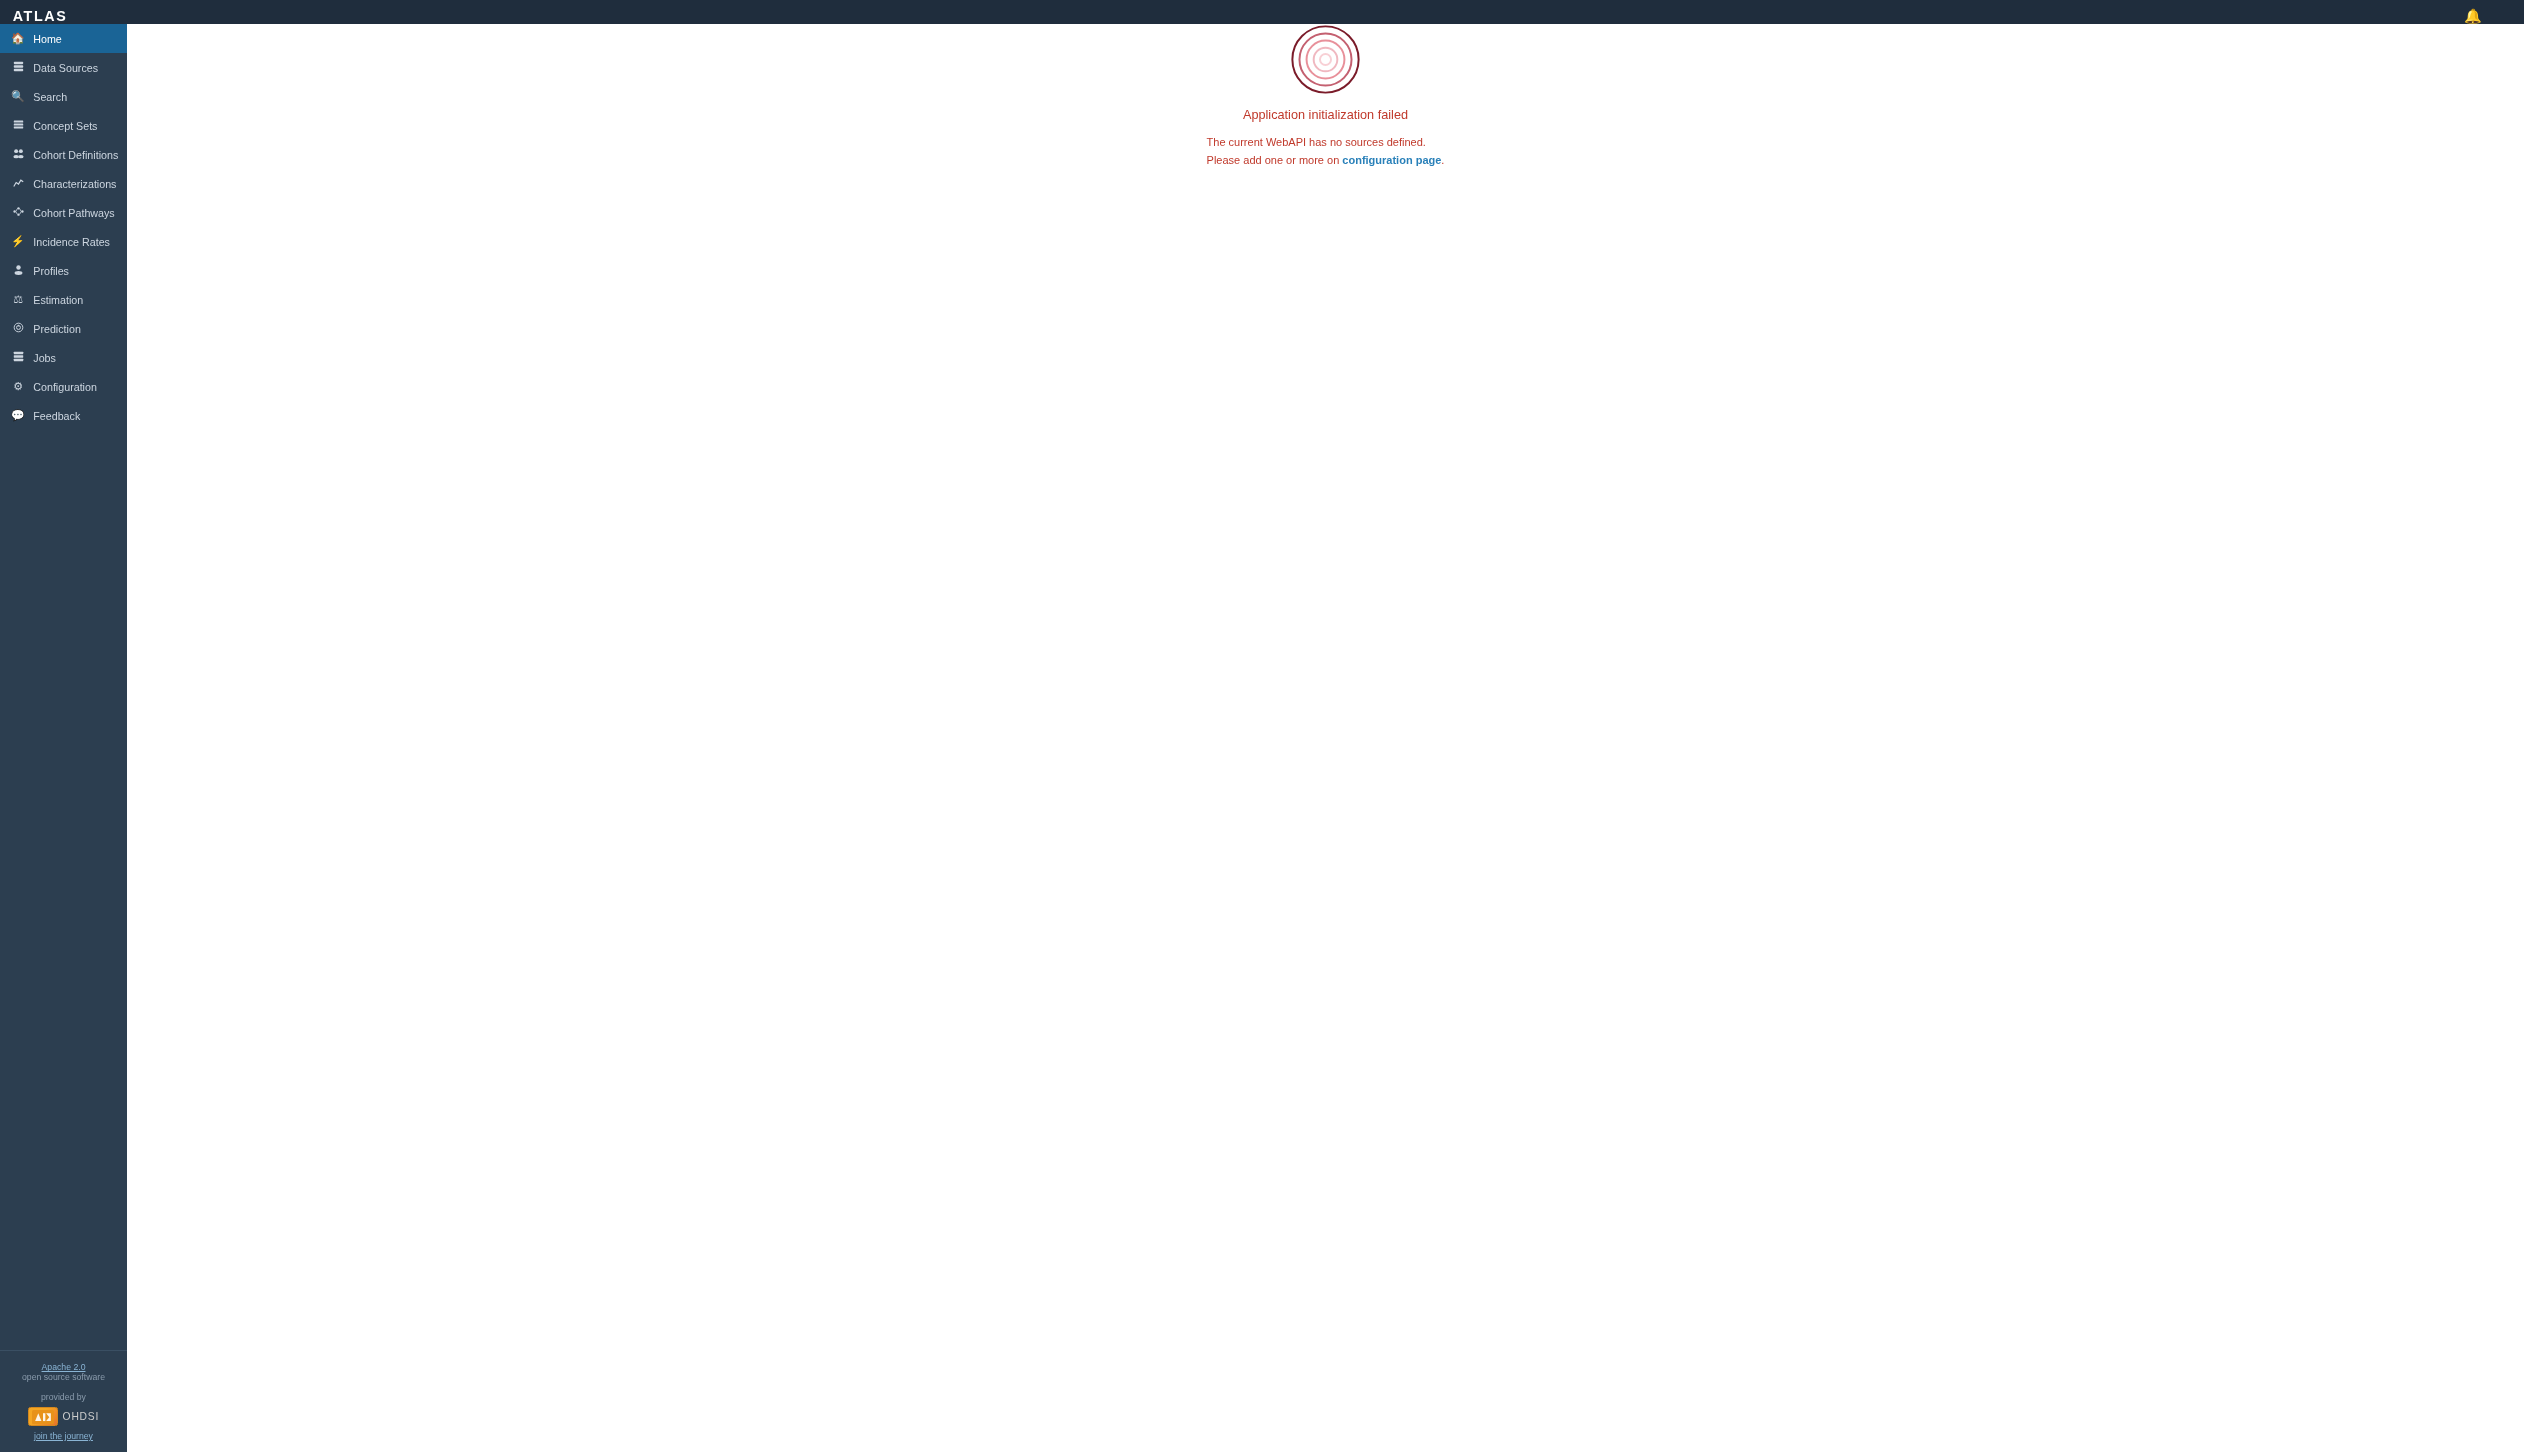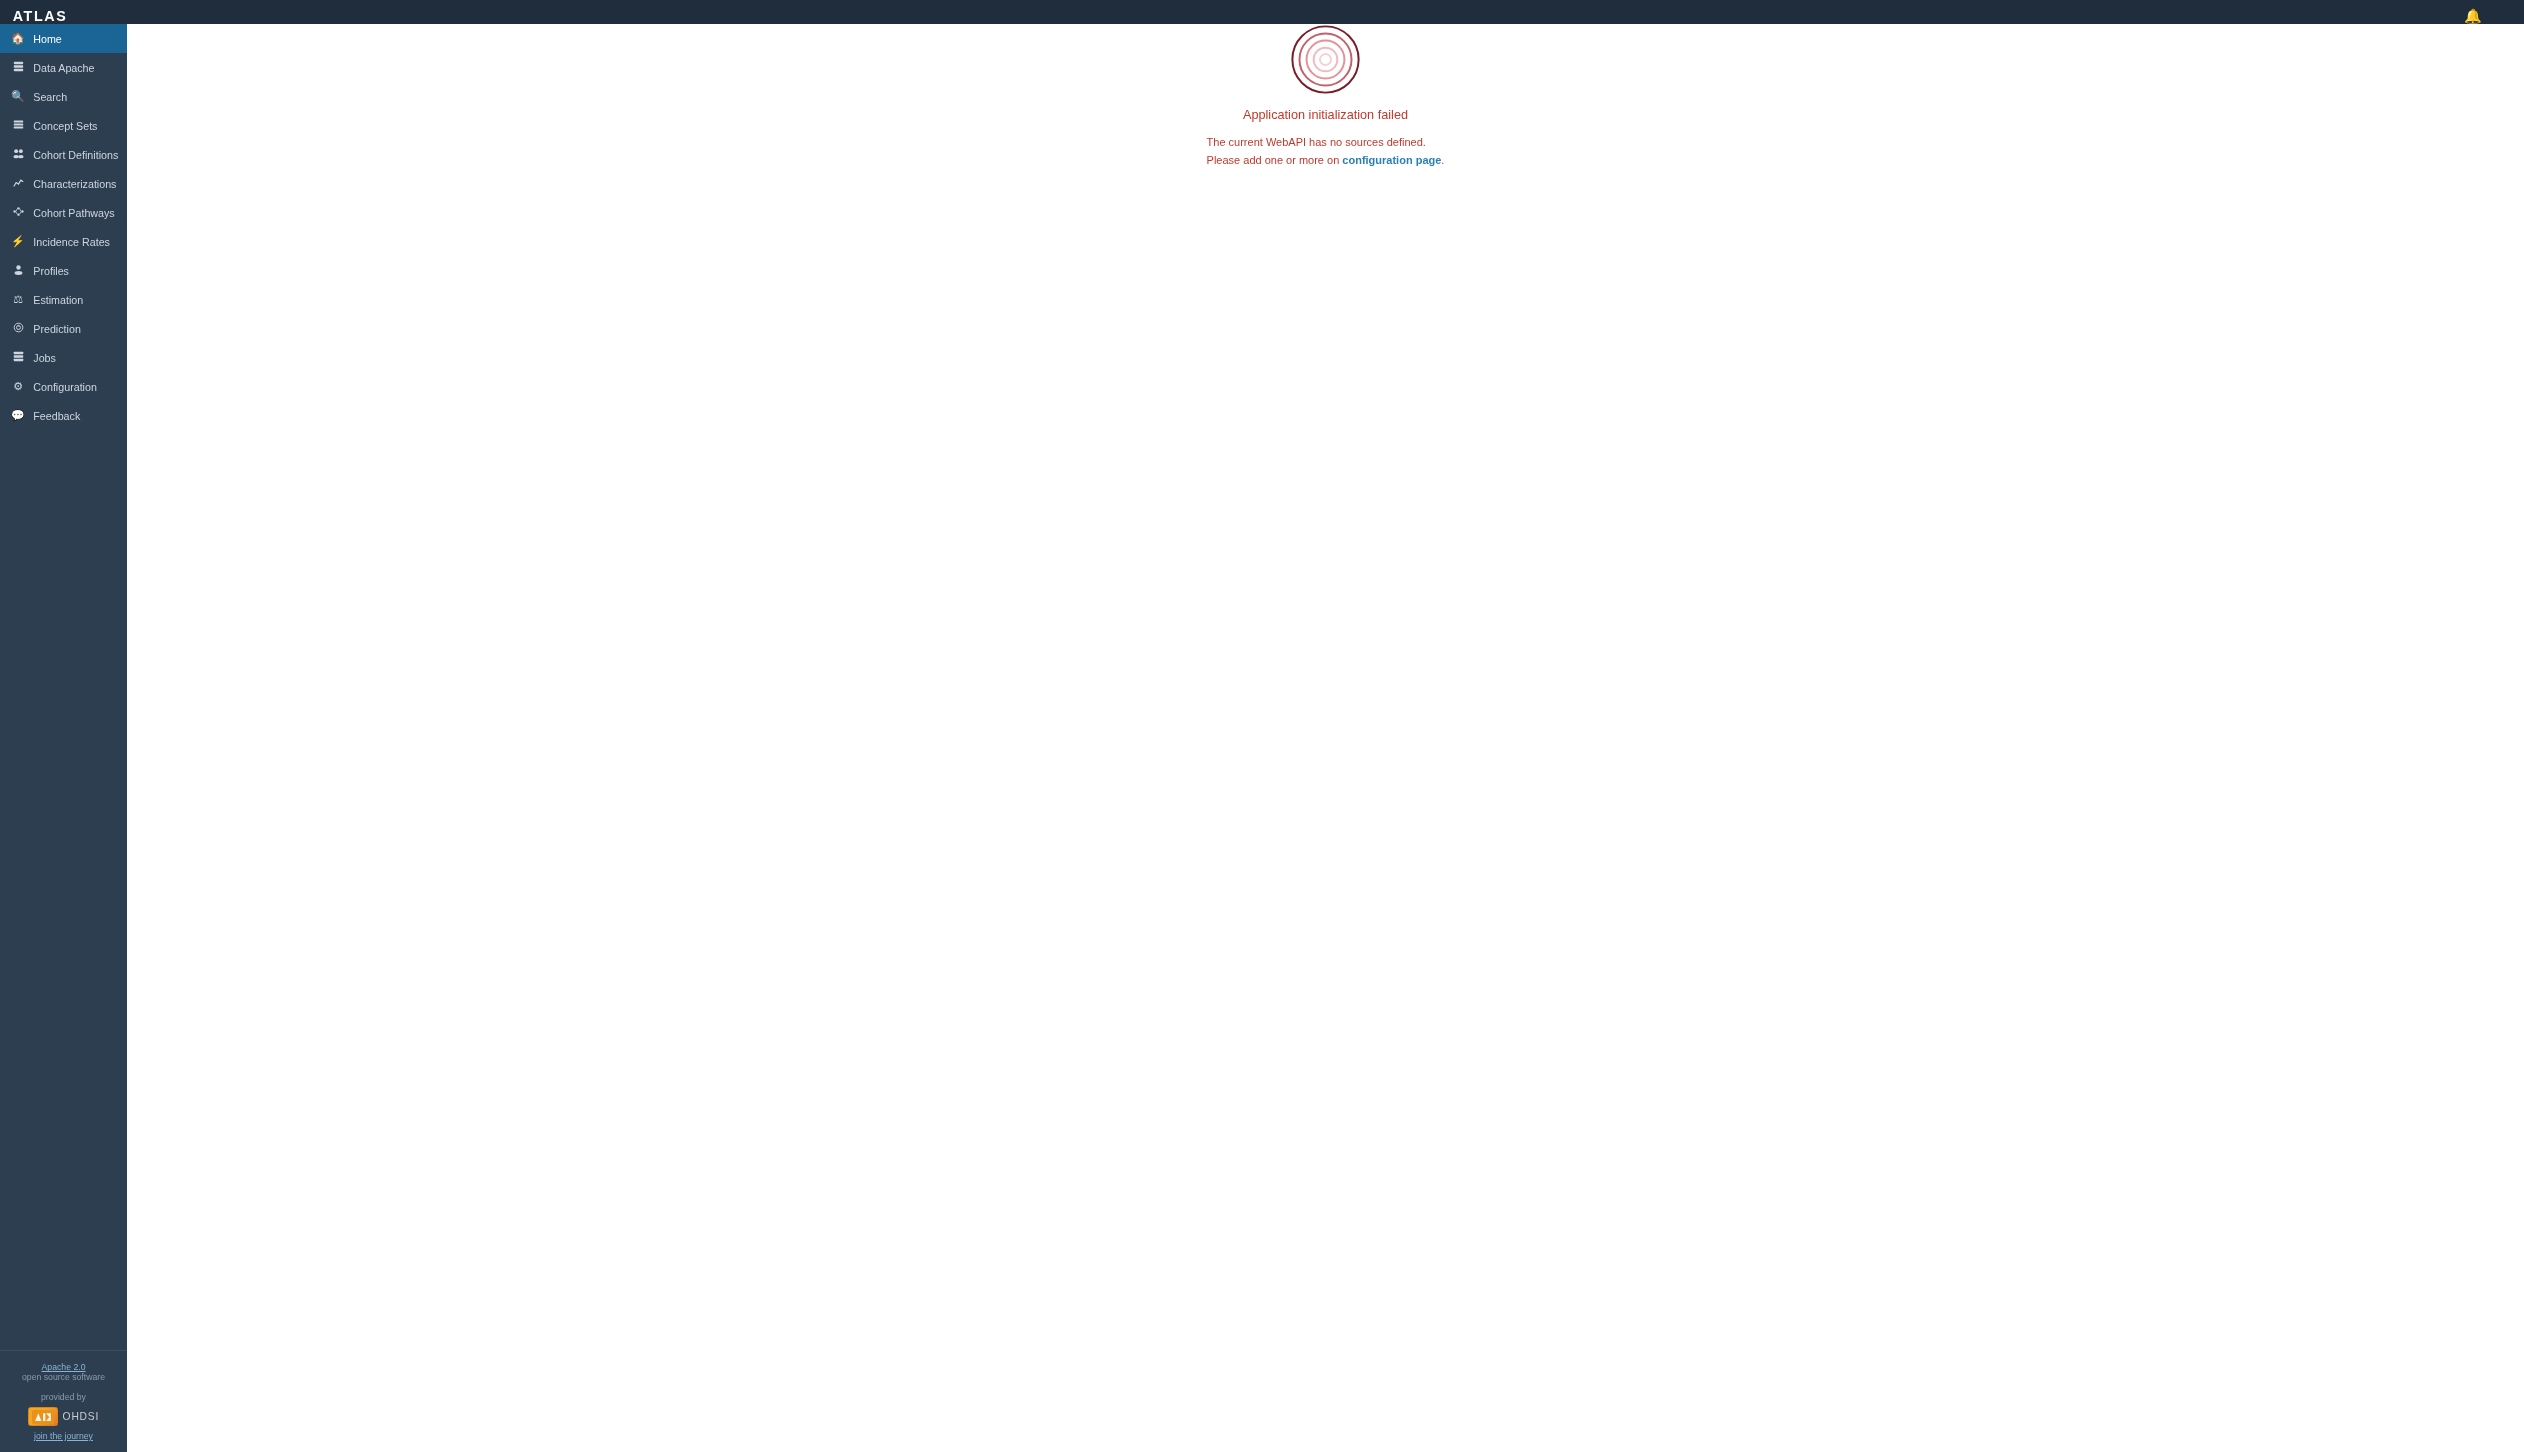--- a/index.html
+++ b/index.html
@@ -189,21 +189,21 @@
       </div>
 
       <div class="sidebar-item">
         <span class="sidebar-icon">
           <svg width="11" height="11" viewBox="0 0 14 14" fill="none" xmlns="http://www.w3.org/2000/svg">
             <rect x="1" y="1" width="12" height="3" rx="1" fill="#cdd6e0"></rect>
             <rect x="1" y="5.5" width="12" height="3" rx="1" fill="#cdd6e0"></rect>
             <rect x="1" y="10" width="12" height="3" rx="1" fill="#cdd6e0"></rect>
           </svg>
         </span>
-        <span>Data Apache</span>
+        <span>Data Sources</span>
       </div>
 
       <div class="sidebar-item">
         <span class="sidebar-icon">🔍</span>
         <span>Search</span>
       </div>
 
       <div class="sidebar-item">
         <span class="sidebar-icon">
           <svg width="11" height="11" viewBox="0 0 14 14" fill="none" xmlns="http://www.w3.org/2000/svg">

